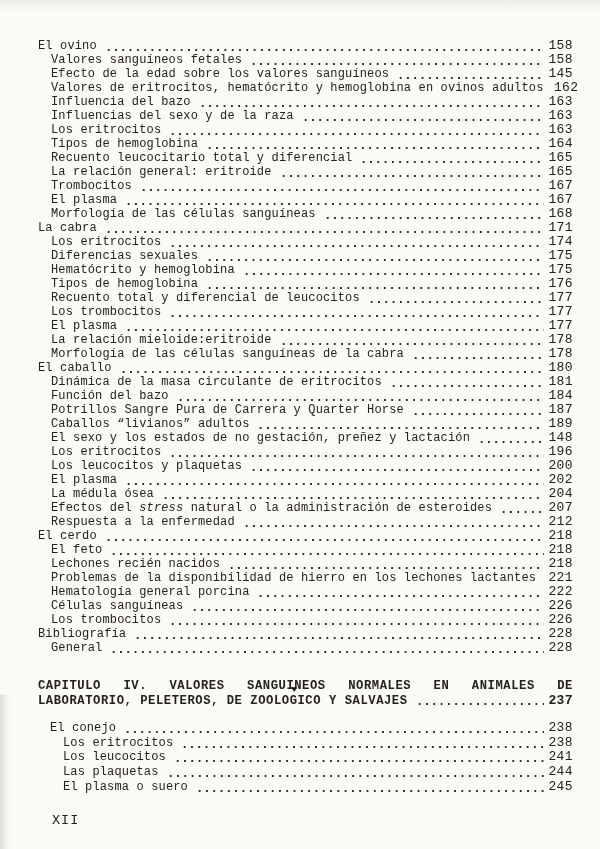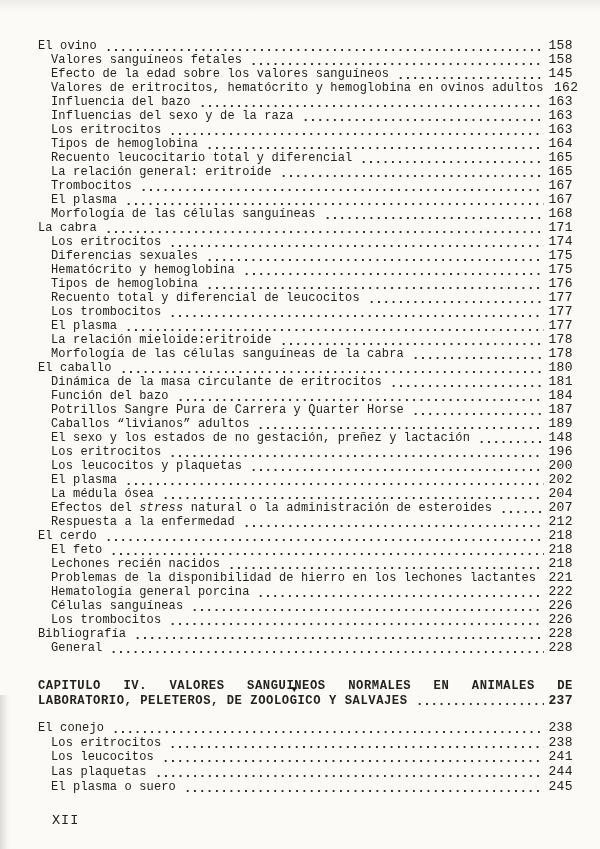--- a/index.html
+++ b/index.html
@@ -25,21 +25,21 @@
 
   .toc-list { position:absolute; left:0; width:535px; }
   #toc-main { top:39px; }
   #toc-secondary { top:721px; }
 
   .toc-row {
     display:flex; align-items:baseline;
     height:14px; line-height:14px; font-size:12px;
     letter-spacing:0.15px; white-space:nowrap;
   }
-  #toc-secondary .toc-row { height:14.7px; line-height:14.7px; }
+  #toc-secondary .toc-row { height:14.7px; line-height:14.7px;margin-left:12px; }
   .toc-row.lvl2 { padding-left:13px; }
   .toc-label { flex:0 0 auto; }
   .toc-label i { font-style:italic; }
 
   .leader {
     flex:1 1 auto; align-self:stretch;
     margin:0 2px 0 6px;
     background-image:radial-gradient(circle, #2e2b27 1.05px, rgba(0,0,0,0) 1.45px);
     background-size:7.3px 14px;
     background-repeat:repeat-x;

